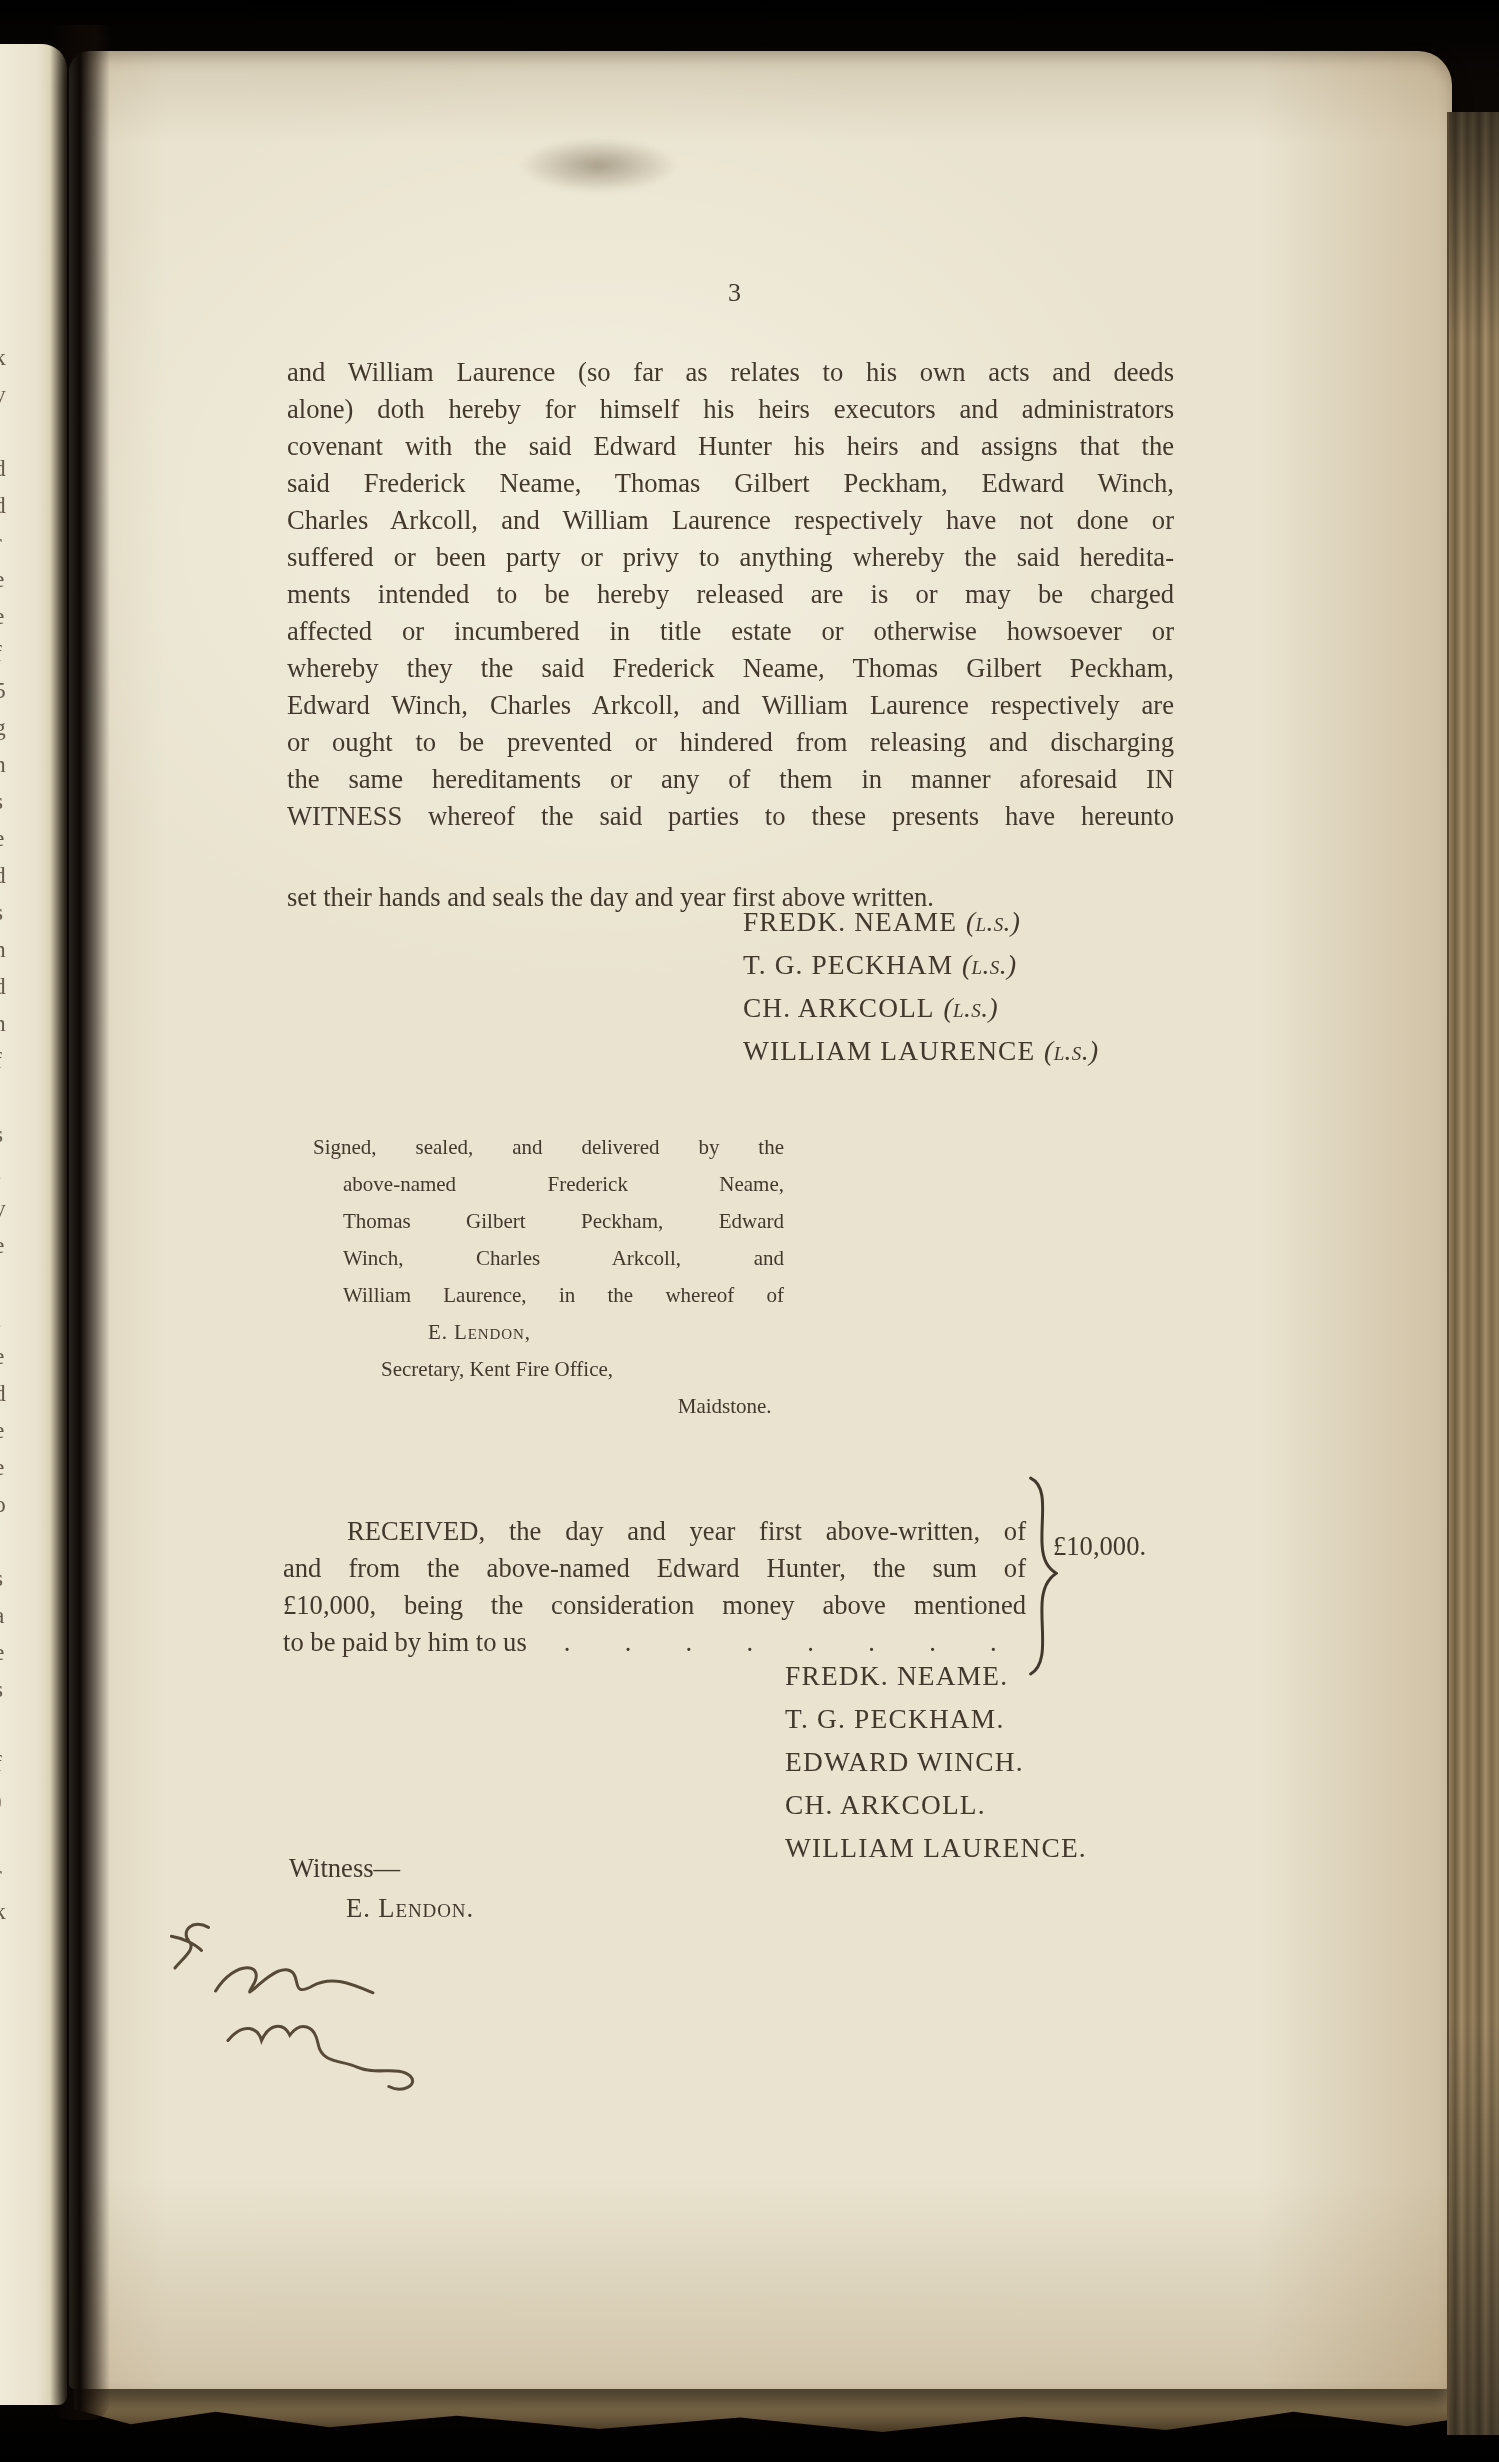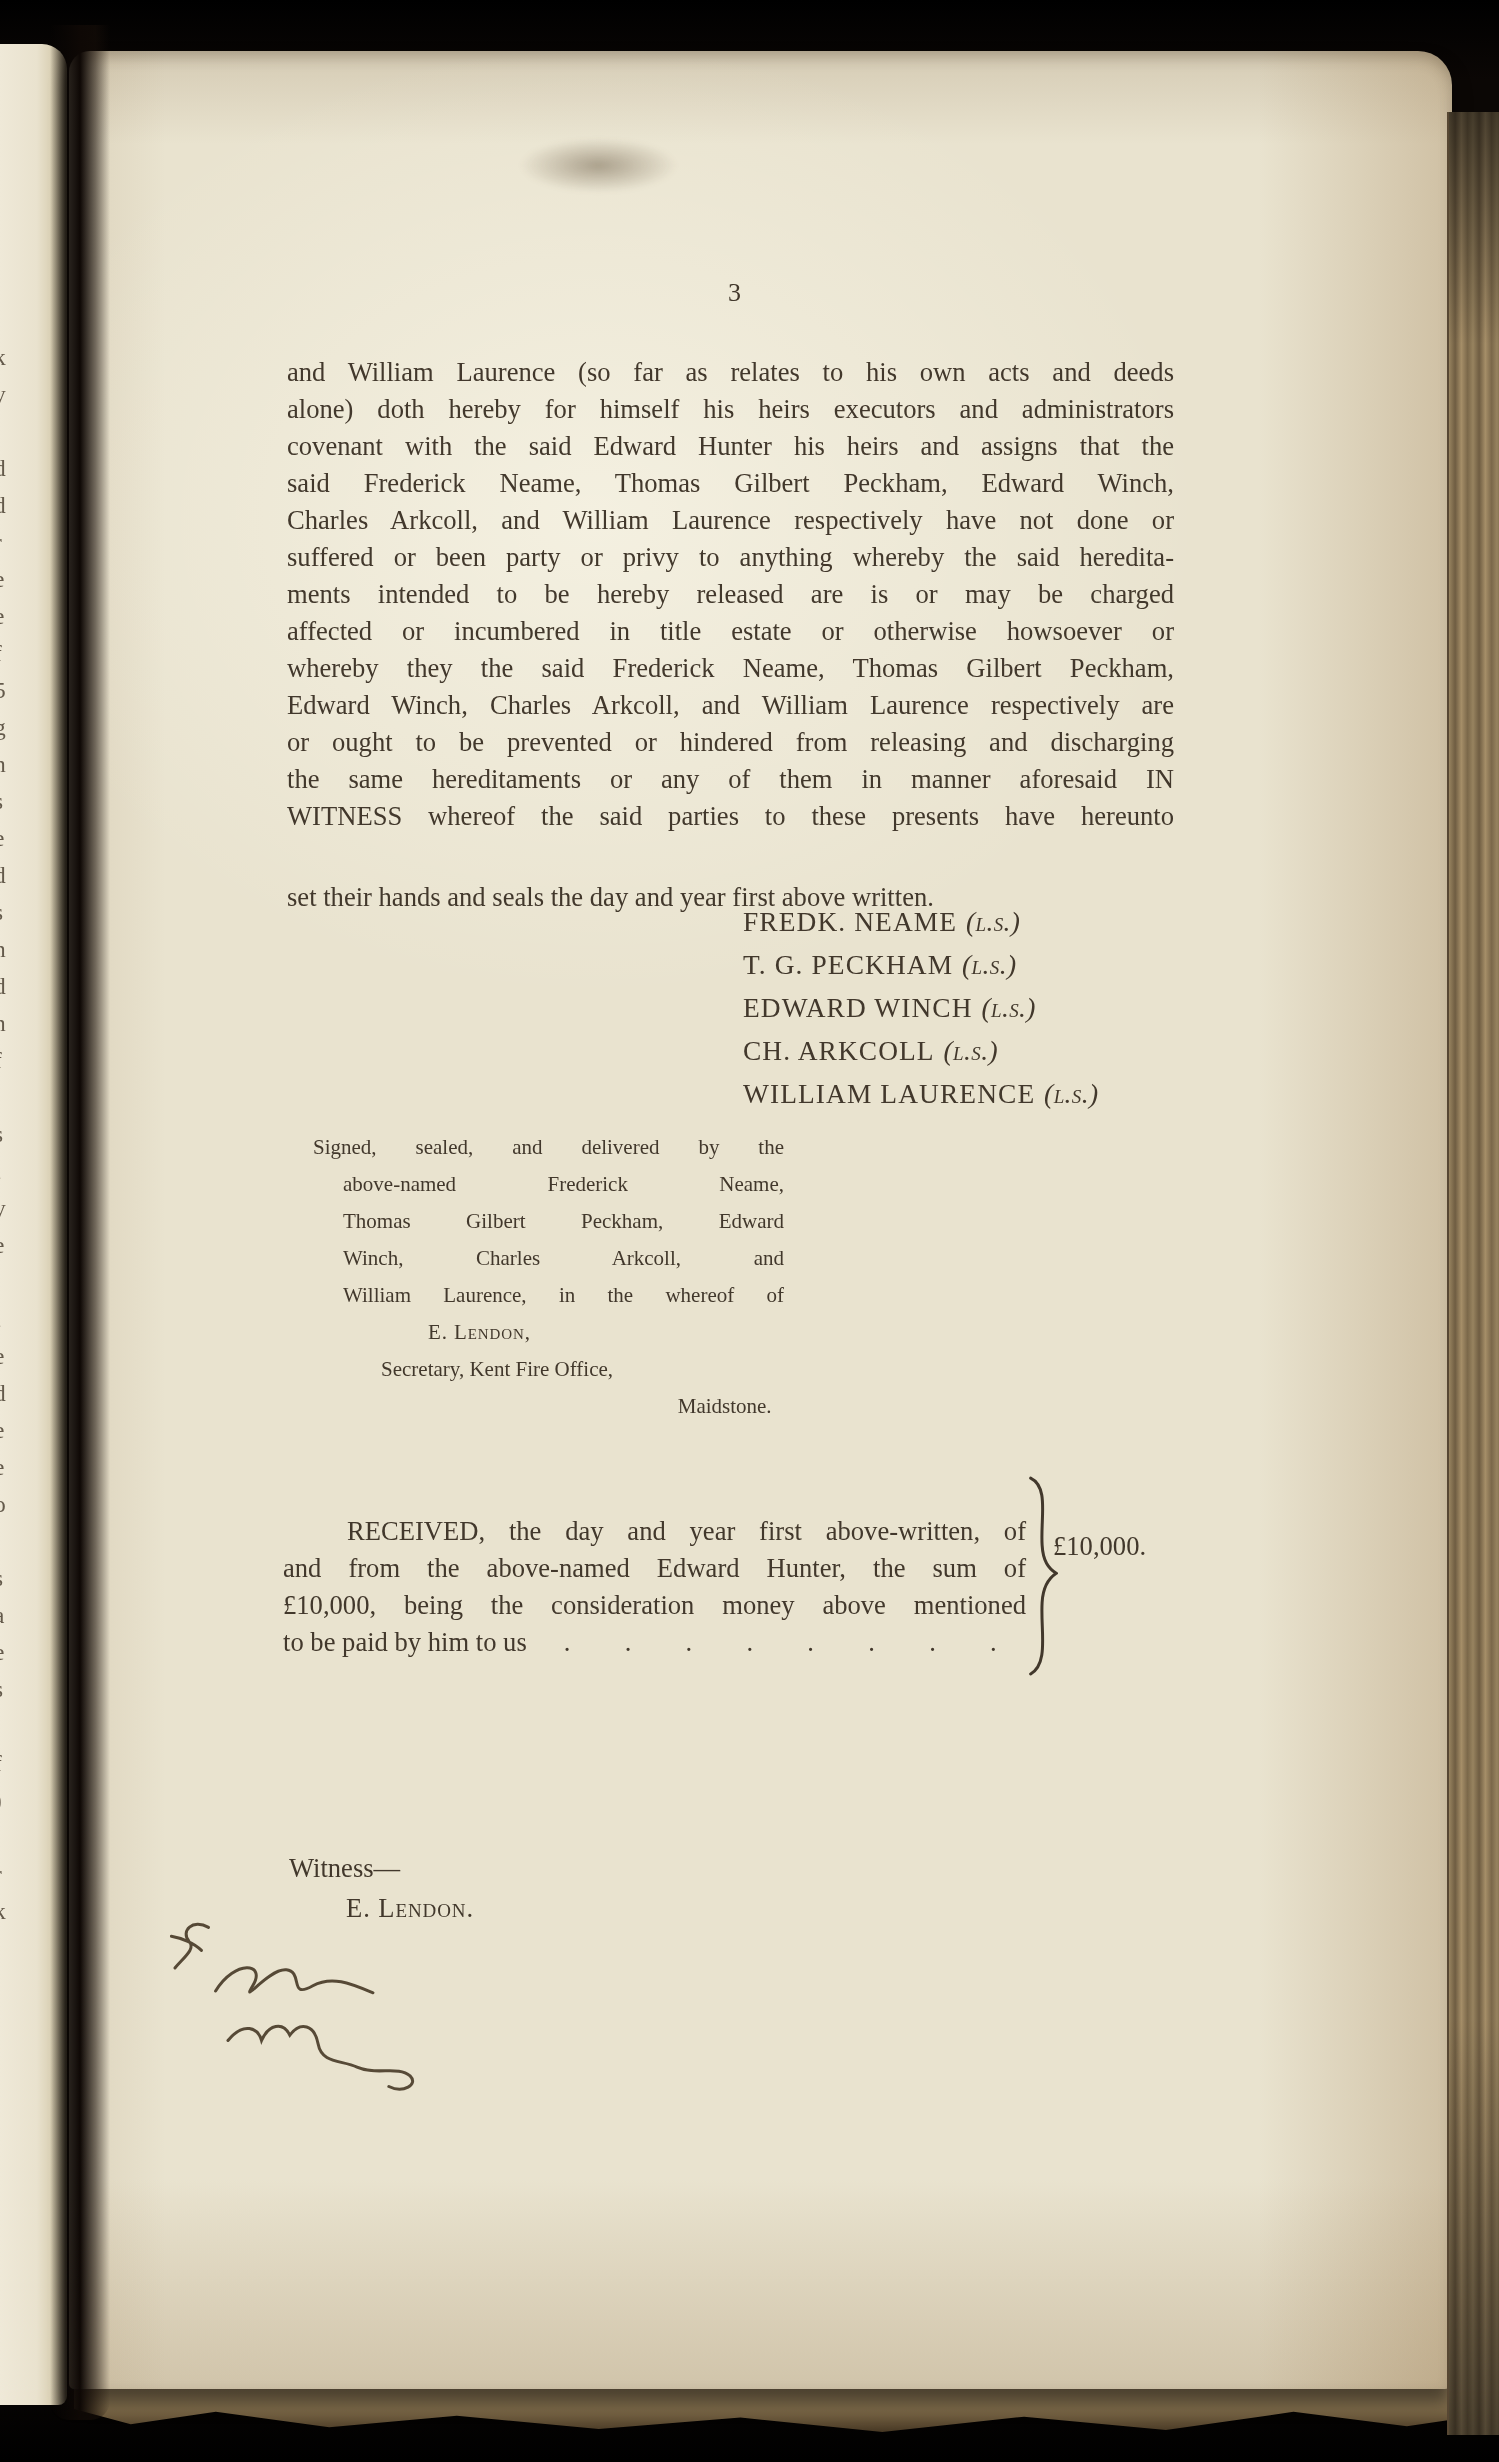--- a/index.html
+++ b/index.html
@@ -152,21 +152,20 @@
         <div class="jline">Edward Winch, Charles Arkcoll, and William Laurence respectively are</div>
         <div class="jline">or ought to be prevented or hindered from releasing and discharging</div>
         <div class="jline">the same hereditaments or any of them in manner aforesaid IN</div>
         <div class="jline">WITNESS whereof the said parties to these presents have hereunto</div>
         <div class="jline">set their hands and seals the day and year first above written.</div>
       </div>
 
     <div class="sig-seal" id="sigblock1">
         <div><span>FREDK. NEAME</span><span class="seal">(l.s.)</span></div>
         <div><span>T. G. PECKHAM</span><span class="seal">(l.s.)</span></div>
-        <div><span>EDWARD WINCH</span><span class="seal">(l.s.)</span></div>
         <div><span>CH. ARKCOLL</span><span class="seal">(l.s.)</span></div>
         <div><span>WILLIAM LAURENCE</span><span class="seal">(l.s.)</span></div>
       </div>
 
     <div class="attestation">
       <div id="attest-lines">
           <div class="jline">Signed, sealed, and delivered by the</div>
           <div class="jline">above-named Frederick Neame,</div>
           <div class="jline">Thomas Gilbert Peckham, Edward</div>
           <div class="jline">Winch, Charles Arkcoll, and</div>
@@ -187,20 +186,27 @@
         <span>to be paid by him to us</span>
         <span class="dots">. . . . . . . .</span>
       </div>
     </div>
 
     <svg class="brace-svg" width="30" height="204" viewBox="0 0 34 230">
       <path d="M3,4 C24,14 14,50 16,80 C17,98 23,106 32,112 C23,118 17,127 16,145 C14,176 24,214 3,226" fill="none" stroke="#42382c" stroke-width="3.4" stroke-linecap="round"></path>
     </svg>
     <div class="amount">£10,000.</div>
 
+    <div class="sig-plain" id="sigblock2">
+        <div class="sigline">FREDK. NEAME.</div>
+        <div class="sigline">T. G. PECKHAM.</div>
+        <div class="sigline">EDWARD WINCH.</div>
+        <div class="sigline">CH. ARKCOLL.</div>
+        <div class="sigline">WILLIAM LAURENCE.</div>
+      </div>
 
     <div class="witness">
       <div>Witness—</div>
       <div class="witness-name">E. Lendon.</div>
     </div>
 
     <svg class="handwriting" width="354" height="221" viewBox="0 0 400 250">
       <g fill="none" stroke="#4a3d2a" stroke-width="3.4" stroke-linecap="round" opacity="0.92">
         <path d="M92,40 C74,30 60,44 70,56 C78,64 64,74 54,86 M50,50 C62,52 76,58 84,66"></path>
         <path d="M100,112 C122,76 158,80 142,106 C128,130 160,86 180,88 C200,90 182,122 210,106 C232,94 254,104 278,114"></path>

